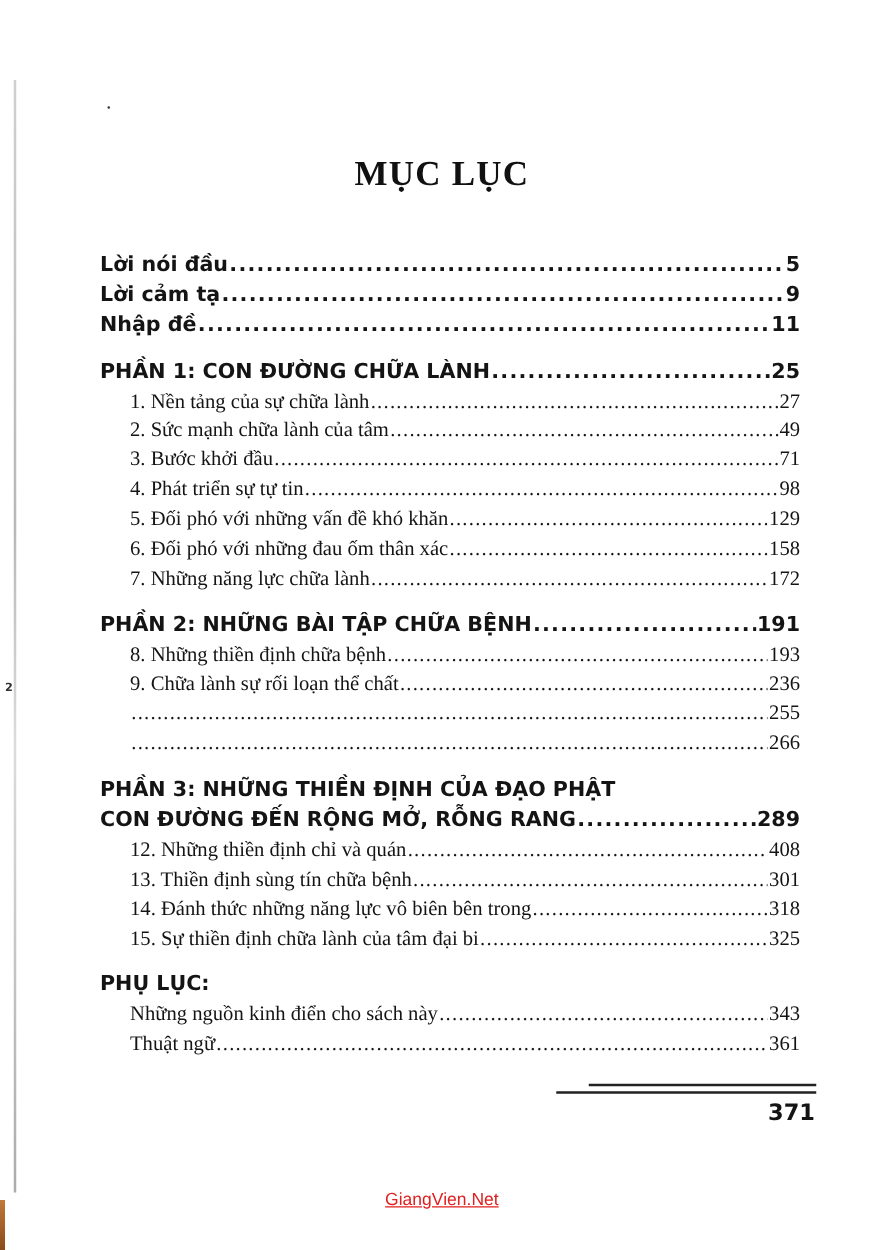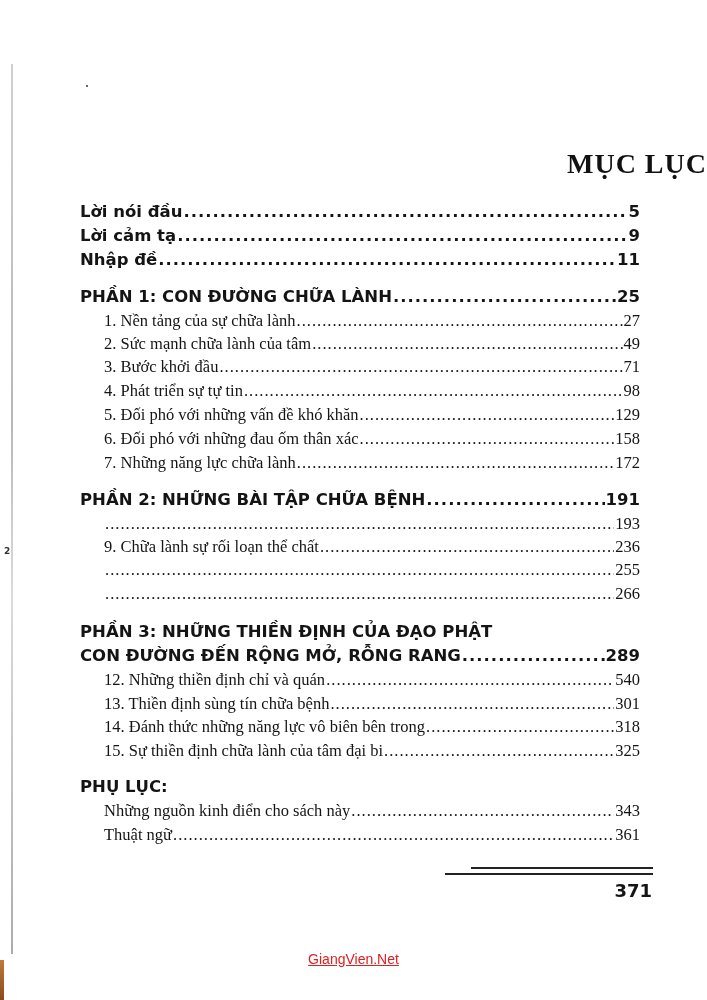--- a/index.html
+++ b/index.html
@@ -1,21 +1,21 @@
 <!DOCTYPE html>
 <html><head>
 <meta charset="utf-8">
 <style>
   html, body { margin:0; padding:0; }
   body { width:707px; height:1000px; background:#ffffff; position:relative; overflow:hidden; font-family:"DejaVu Sans", sans-serif; color:#141414; }
   .page-edge { position:absolute; left:11px; top:64px; width:2px; height:890px; background:linear-gradient(#bbb,#999 40%,#ccc 60%,#888); opacity:0.7; }
   .edge-mark { position:absolute; left:4px; top:546px; font-size:9px; font-weight:bold; color:#333; }
   .speck { position:absolute; left:86px; top:85px; width:2px; height:2px; background:#333; border-radius:1px; }
   .edge-brown { position:absolute; left:0; top:960px; width:4px; height:40px; background:linear-gradient(#c07a3a,#8a4a1a); }
-  .title { position:absolute; left:0; width:707px; top:148px; text-align:right; font-family:"Liberation Serif", serif; font-weight:bold; font-size:28px; letter-spacing:1px; color:#111; }
+  .title { position:absolute; left:0; width:707px; top:124px; text-align:center; font-family:"Liberation Serif", serif; font-weight:bold; font-size:28px; letter-spacing:1px; color:#111; }
   .row { position:absolute; left:80px; width:560px; display:flex; align-items:flex-start; white-space:nowrap; font-size:16.5px; line-height:22px; }
   .row.bold { font-weight:bold; }
   .row.sub { left:104px; width:536px; font-weight:normal; font-size:16.5px;font-family:Liberation Serif, serif; }
   .row .label { flex:0 0 auto; }
   .row .dots { flex:1 1 auto; overflow:hidden; margin:0 1px; letter-spacing:1px; }
   .row .dots::after { content:"........................................................................................................................................................................................"; }
   .row .page { flex:0 0 auto; text-align:right; }
   .plain { position:absolute; left:80px; font-weight:bold; font-size:16.5px; line-height:22px; white-space:nowrap; }
   .rule { position:absolute; height:1.6px; background:#222; }
   .folio { position:absolute; left:600px; top:880px; width:52px; text-align:right; font-weight:bold; font-size:18px; }
@@ -87,20 +87,21 @@
   <span class="dots"></span>
   <span class="page">172</span>
 </div>
 
 <div class="row bold" style="top:489px">
   <span class="label">PHẦN 2: NHỮNG BÀI TẬP CHỮA BỆNH</span>
   <span class="dots"></span>
   <span class="page">191</span>
 </div>
 <div class="row sub" style="top:513px">
+  <span class="label">8. Những thiền định chữa bệnh</span>
   <span class="dots"></span>
   <span class="page">193</span>
 </div>
 <div class="row sub" style="top:536px">
   <span class="label">9. Chữa lành sự rối loạn thể chất</span>
   <span class="dots"></span>
   <span class="page">236</span>
 </div>
 <div class="row sub" style="top:559px">
   <span class="dots"></span>
@@ -113,21 +114,21 @@
 
 <div class="plain" style="top:621px">PHẦN 3: NHỮNG THIỀN ĐỊNH CỦA ĐẠO PHẬT</div>
 <div class="row bold" style="top:645px">
   <span class="label">CON ĐƯỜNG ĐẾN RỘNG MỞ, RỖNG RANG</span>
   <span class="dots"></span>
   <span class="page">289</span>
 </div>
 <div class="row sub" style="top:669px">
   <span class="label">12. Những thiền định chỉ và quán</span>
   <span class="dots"></span>
-  <span class="page">540</span>
+  <span class="page">408</span>
 </div>
 <div class="row sub" style="top:693px">
   <span class="label">13. Thiền định sùng tín chữa bệnh</span>
   <span class="dots"></span>
   <span class="page">301</span>
 </div>
 <div class="row sub" style="top:716px">
   <span class="label">14. Đánh thức những năng lực vô biên bên trong</span>
   <span class="dots"></span>
   <span class="page">318</span>

